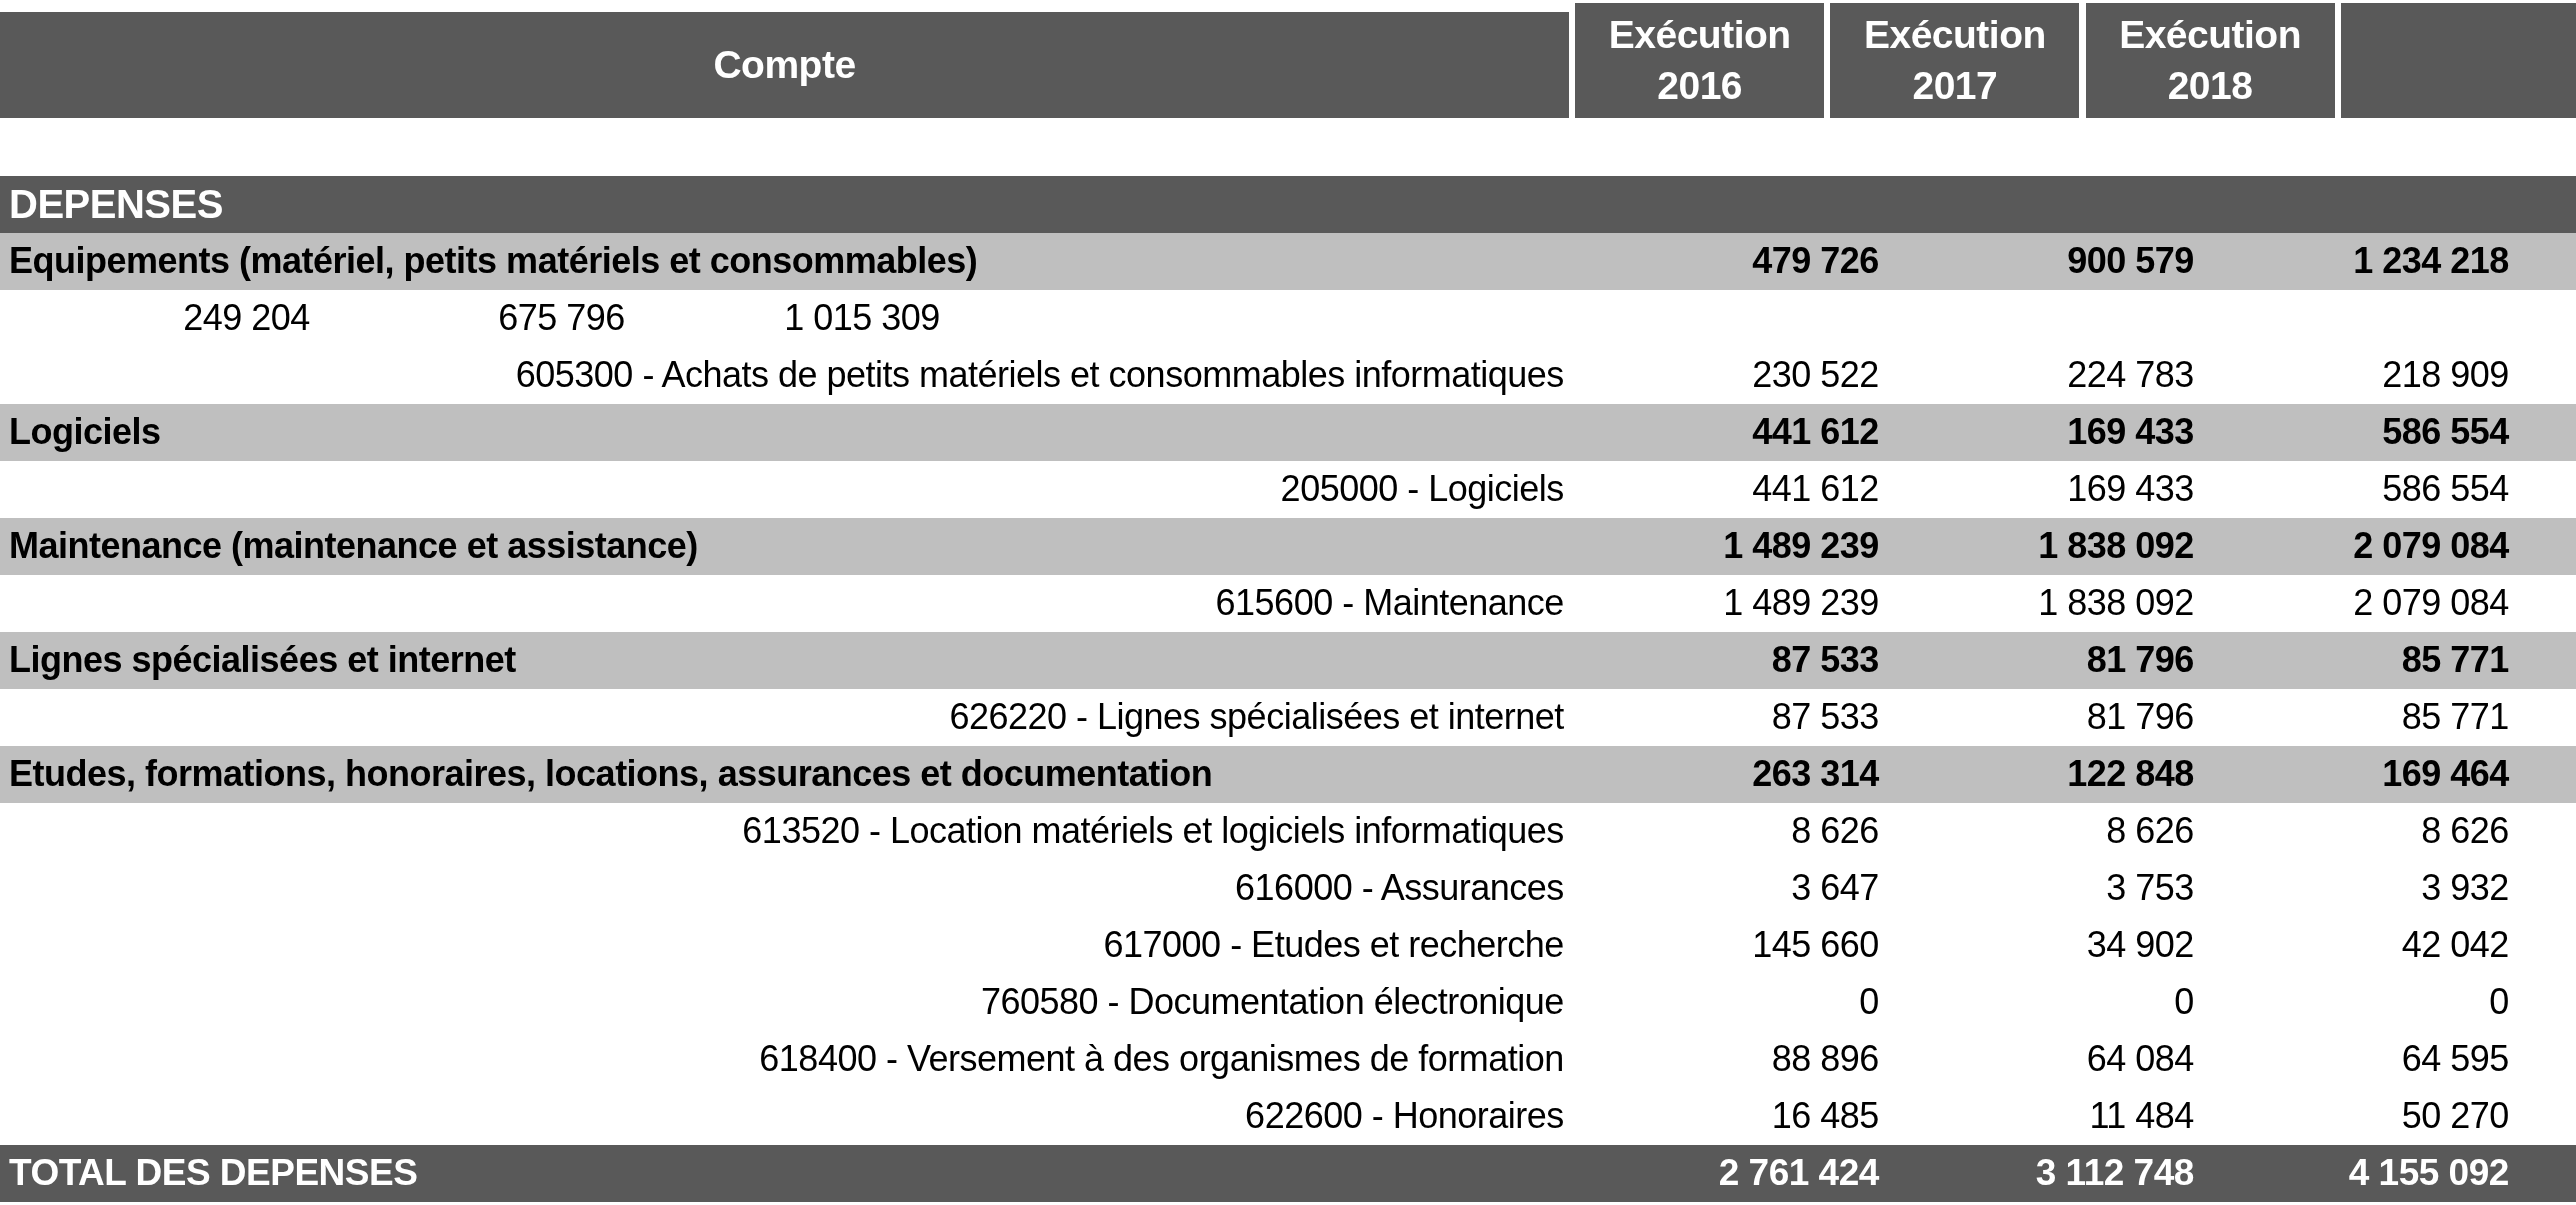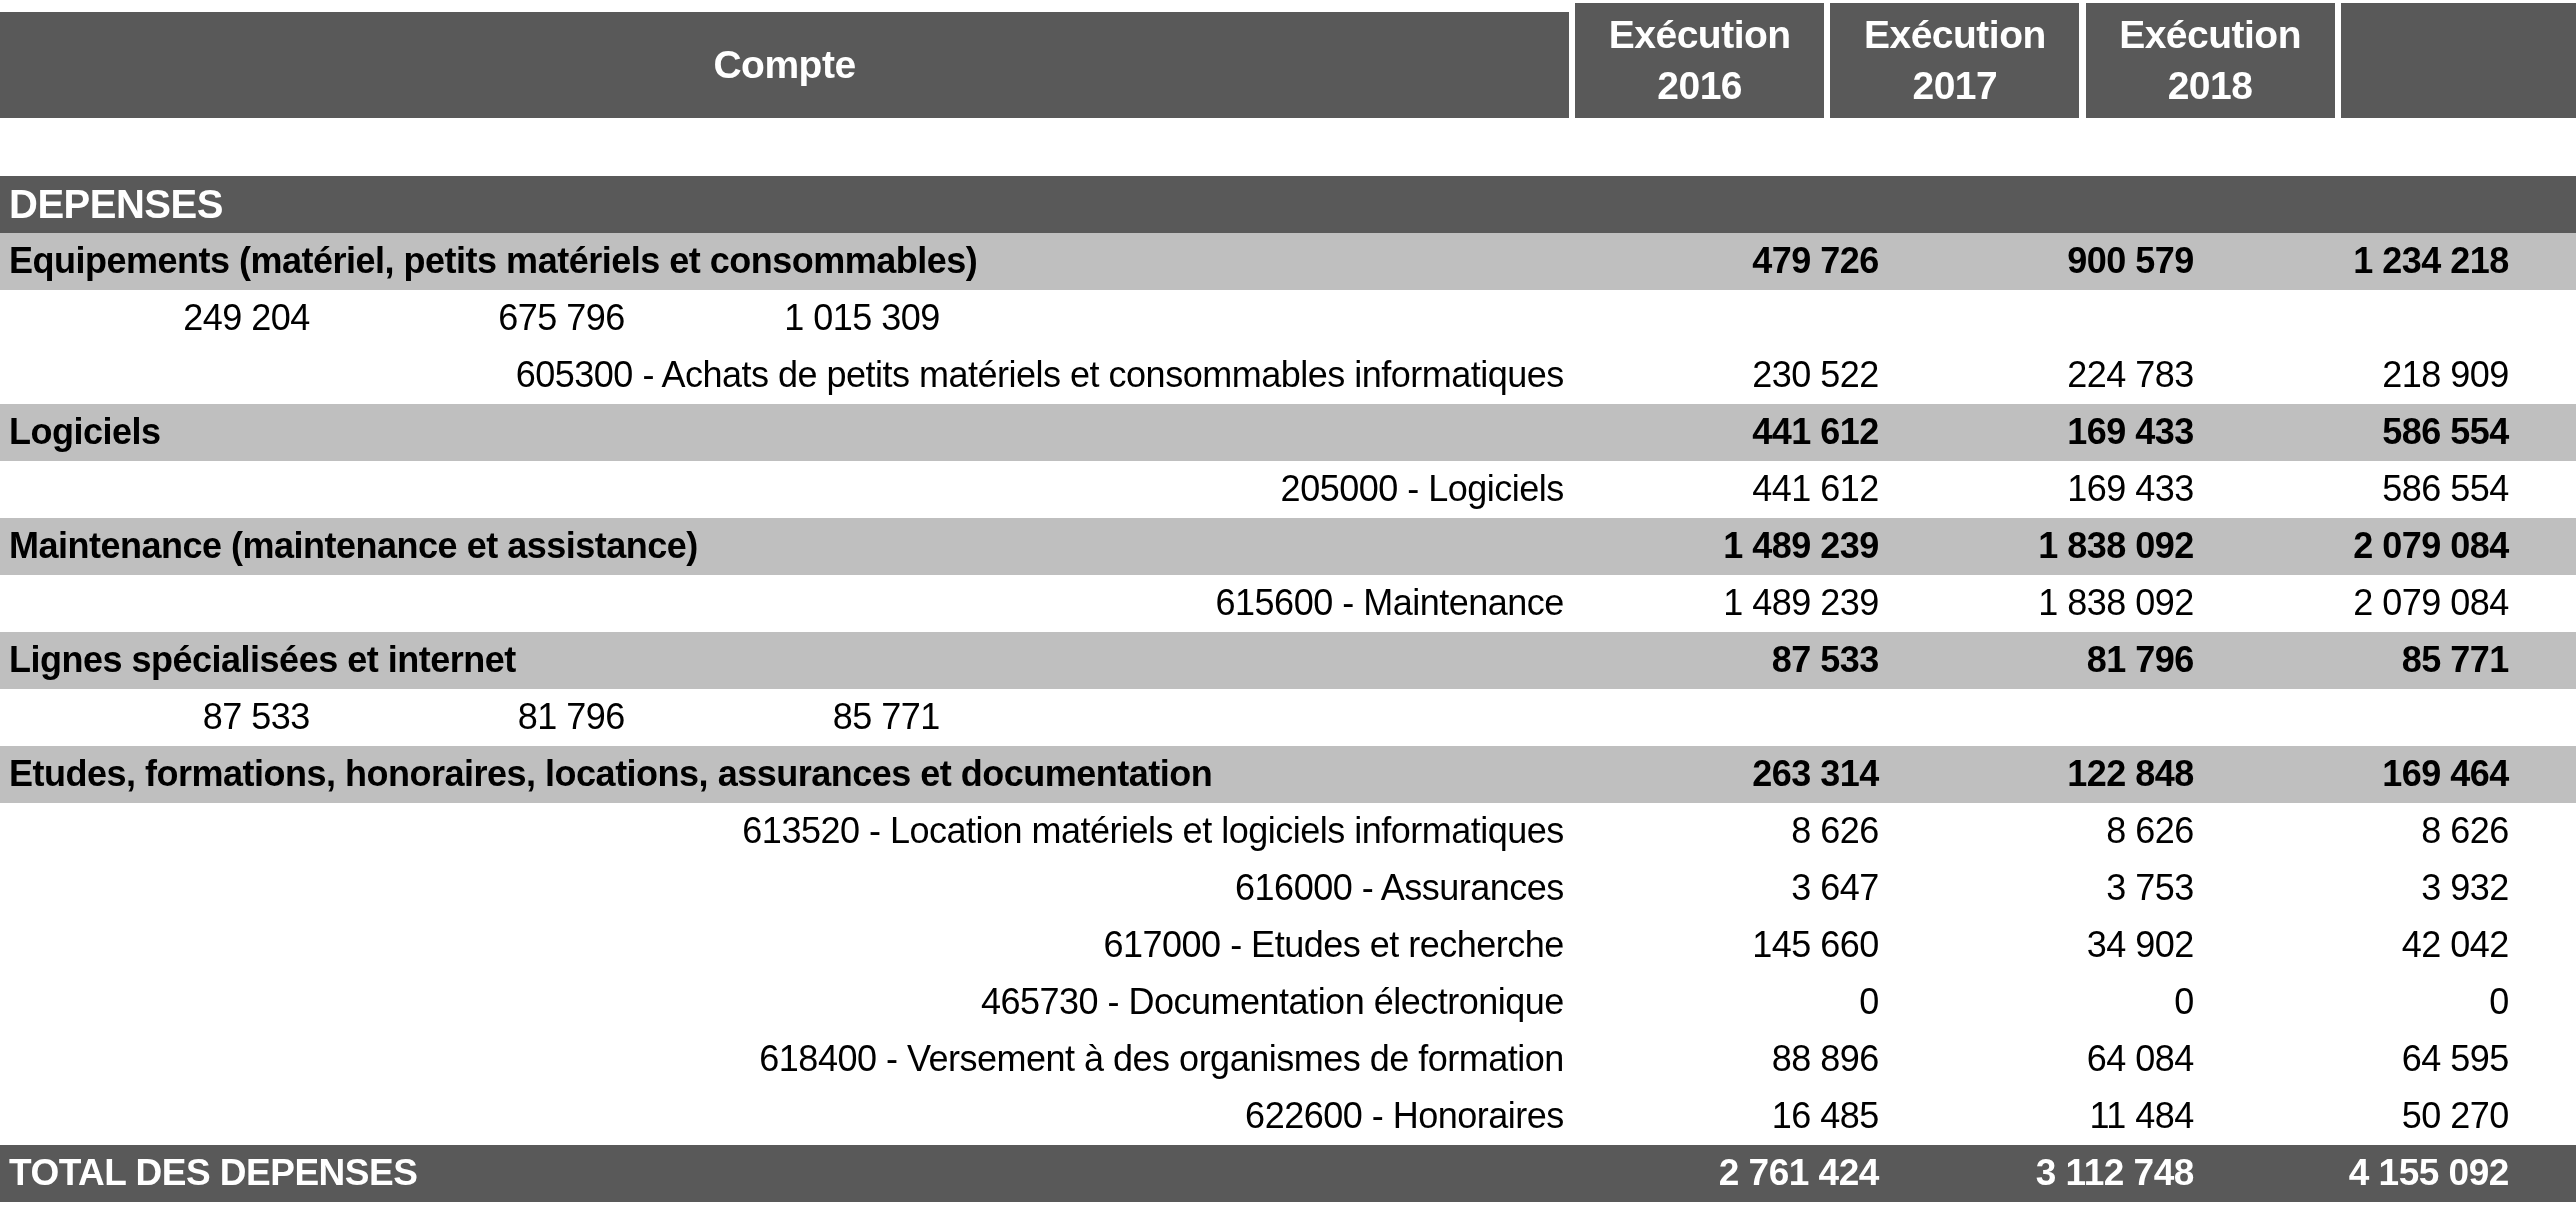--- a/index.html
+++ b/index.html
@@ -166,20 +166,21 @@
         <div class="val">2 254 566</div>
       </div>
       <div class="row r-category">
         <div class="label">Lignes spécialisées et internet</div>
         <div class="val">87 533</div>
         <div class="val">81 796</div>
         <div class="val">85 771</div>
         <div class="val">85 559</div>
       </div>
       <div class="row r-account">
+        <div class="label">626220 - Lignes spécialisées et internet</div>
         <div class="val">87 533</div>
         <div class="val">81 796</div>
         <div class="val">85 771</div>
         <div class="val">85 559</div>
       </div>
       <div class="row r-category">
         <div class="label">Etudes, formations, honoraires, locations, assurances et documentation</div>
         <div class="val">263 314</div>
         <div class="val">122 848</div>
         <div class="val">169 464</div>
@@ -200,21 +201,21 @@
         <div class="val">0</div>
       </div>
       <div class="row r-account">
         <div class="label">617000 - Etudes et recherche</div>
         <div class="val">145 660</div>
         <div class="val">34 902</div>
         <div class="val">42 042</div>
         <div class="val">108 762</div>
       </div>
       <div class="row r-account">
-        <div class="label">465730 - Documentation électronique</div>
+        <div class="label">760580 - Documentation électronique</div>
         <div class="val">0</div>
         <div class="val">0</div>
         <div class="val">0</div>
         <div class="val">0</div>
       </div>
       <div class="row r-account">
         <div class="label">618400 - Versement à des organismes de formation</div>
         <div class="val">88 896</div>
         <div class="val">64 084</div>
         <div class="val">64 595</div>

